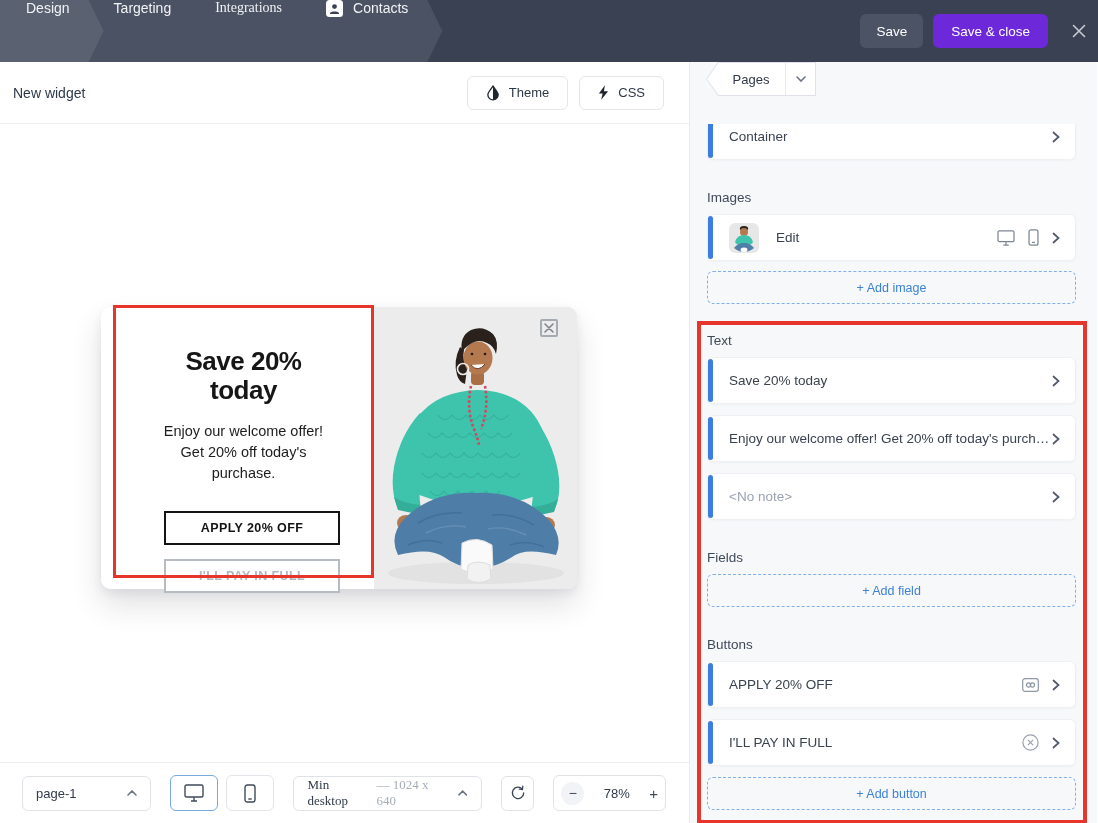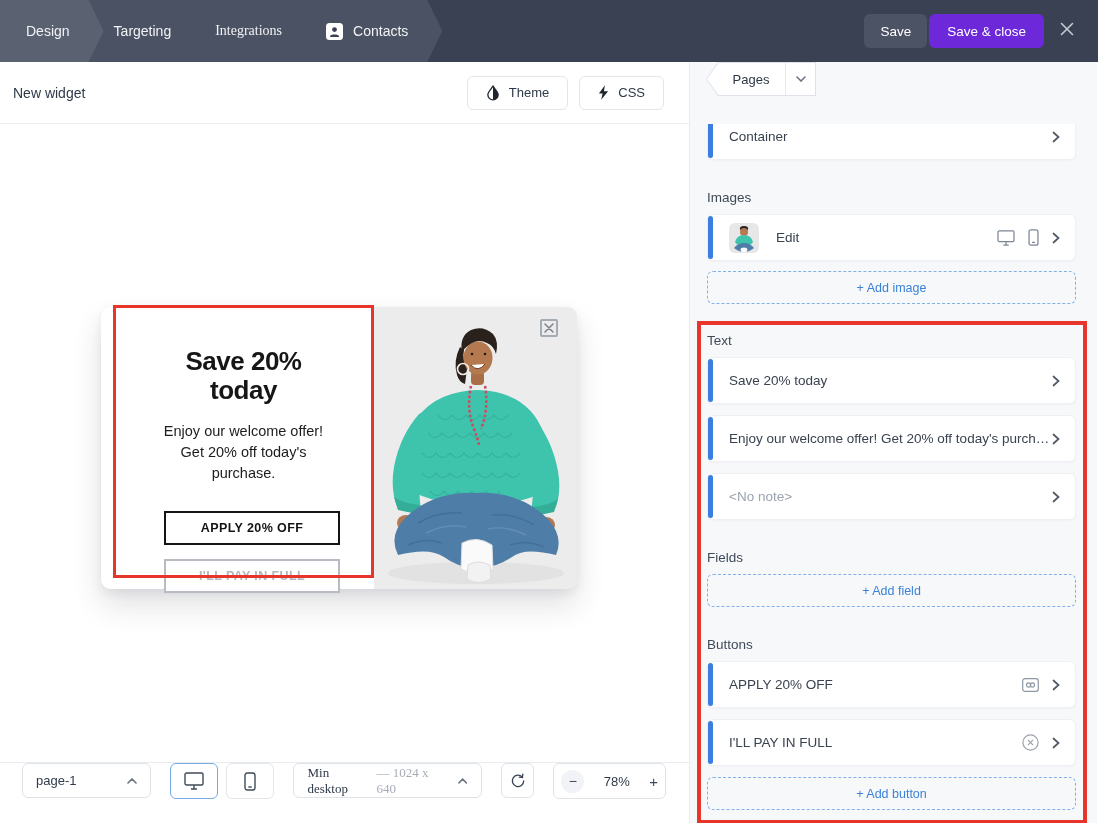--- a/index.html
+++ b/index.html
@@ -2,27 +2,27 @@
 <html><head>
 <meta charset="utf-8">
 <style>
   * { margin:0; padding:0; box-sizing:border-box; }
   html,body { width:1098px; height:823px; overflow:hidden; }
   body { font-family:"Liberation Sans", sans-serif; background:#fff; color:#39424f; }
 
   
   .topbar { height:62px; background:#3a4153; display:flex; align-items:center; position:relative; }
   .tabs { display:flex; height:62px; }
-  .tab { height:62px; display:flex; align-items:center; gap:10px; padding:0 34px 0 26px;
+  .tab { height:62px; display:flex; align-items:flex-start; gap:10px; padding:0 34px 0 26px;
          color:#f2f3f5; font-size:14px; cursor:pointer; margin-right:-16px;
          clip-path:polygon(0 0, calc(100% - 15px) 0, 100% 50%, calc(100% - 15px) 100%, 0 100%);
          background:#4b5263; filter:drop-shadow(2px 0 0 rgba(150,156,170,.45)); }
   .tab.active { background:#5a6171; z-index:5; }
   .tab:nth-child(2){ z-index:4; } .tab:nth-child(3){ z-index:3;font-family:Liberation Serif, serif; } .tab:nth-child(4){ z-index:2; }
-  .topbar-right { margin-left:auto; display:flex; align-items:flex-start; gap:2px; padding-right:16px; }
+  .topbar-right { margin-left:auto; display:flex; align-items:center; gap:10px; padding-right:4px; }
   .btn-save { height:34px; padding:0 16px; border-radius:6px; background:#4c5364; color:#fff;
               font-size:13.5px; border:none; cursor:pointer; }
   .btn-saveclose { height:34px; padding:0 18px; border-radius:6px; background:#6d28d9; color:#fff;
               font-size:13.5px; border:none; cursor:pointer; }
   .btn-x { width:30px; height:30px; background:none; border:none; cursor:pointer; display:flex;
            align-items:center; justify-content:center; margin-left:6px; }
 
   
   .main { display:flex; height:761px; }
   .left-col { width:690px; display:flex; flex-direction:column; border-right:1px solid #e8ebef; }
@@ -48,21 +48,21 @@
   .pp-btn { display:block; width:176px; margin:0 auto; height:34px; background:#fff; cursor:pointer;
             font-family:"Liberation Sans",sans-serif; font-size:12.5px; font-weight:bold; letter-spacing:.4px; }
   .pp-btn.primary { margin-top:27px; margin-left:63px; border:2px solid #141414; color:#141414; }
   .pp-btn.secondary { margin-top:14px; margin-left:63px; border:2px solid #b7bcc2; color:#b0b6bd; }
   .popup-right { flex:1; border-radius:0 10px 10px 0; background:#ececec; position:relative; overflow:hidden; }
   .pp-close { position:absolute; top:12px; right:19px; width:18px; height:18px; border:2px solid #a5abb2;
               border-radius:2px; background:transparent; display:flex; align-items:center; justify-content:center;
               cursor:pointer; z-index:3; }
 
   
-  .statusbar { height:61px; border-top:1px solid #e9ecef; display:flex; 
+  .statusbar { height:61px; border-top:1px solid #e9ecef; display:flex; align-items:center;
                padding:0 23px 0 22px; gap:19px; background:#fff; }
   .select { height:35px; border:1px solid #dfe3e8; border-radius:6px; display:flex; align-items:center;
             font-size:13px; color:#2f3a4a; background:#fff; cursor:pointer; }
   .select.page { width:135px; padding:0 13px; justify-content:space-between; }
   .device-group { display:flex; gap:8px; }
   .dev-btn { width:48px; height:36px; border-radius:6px; background:#fff; display:flex; align-items:center;
              justify-content:center; cursor:pointer; border:1px solid #e2e5ea; }
   .dev-btn.active { border:1.5px solid #77abe2; }
   .select.size { padding:0 14px; gap:8px;font-family:Liberation Serif, serif; }
   .size-dim { color:#a6adb8; }

